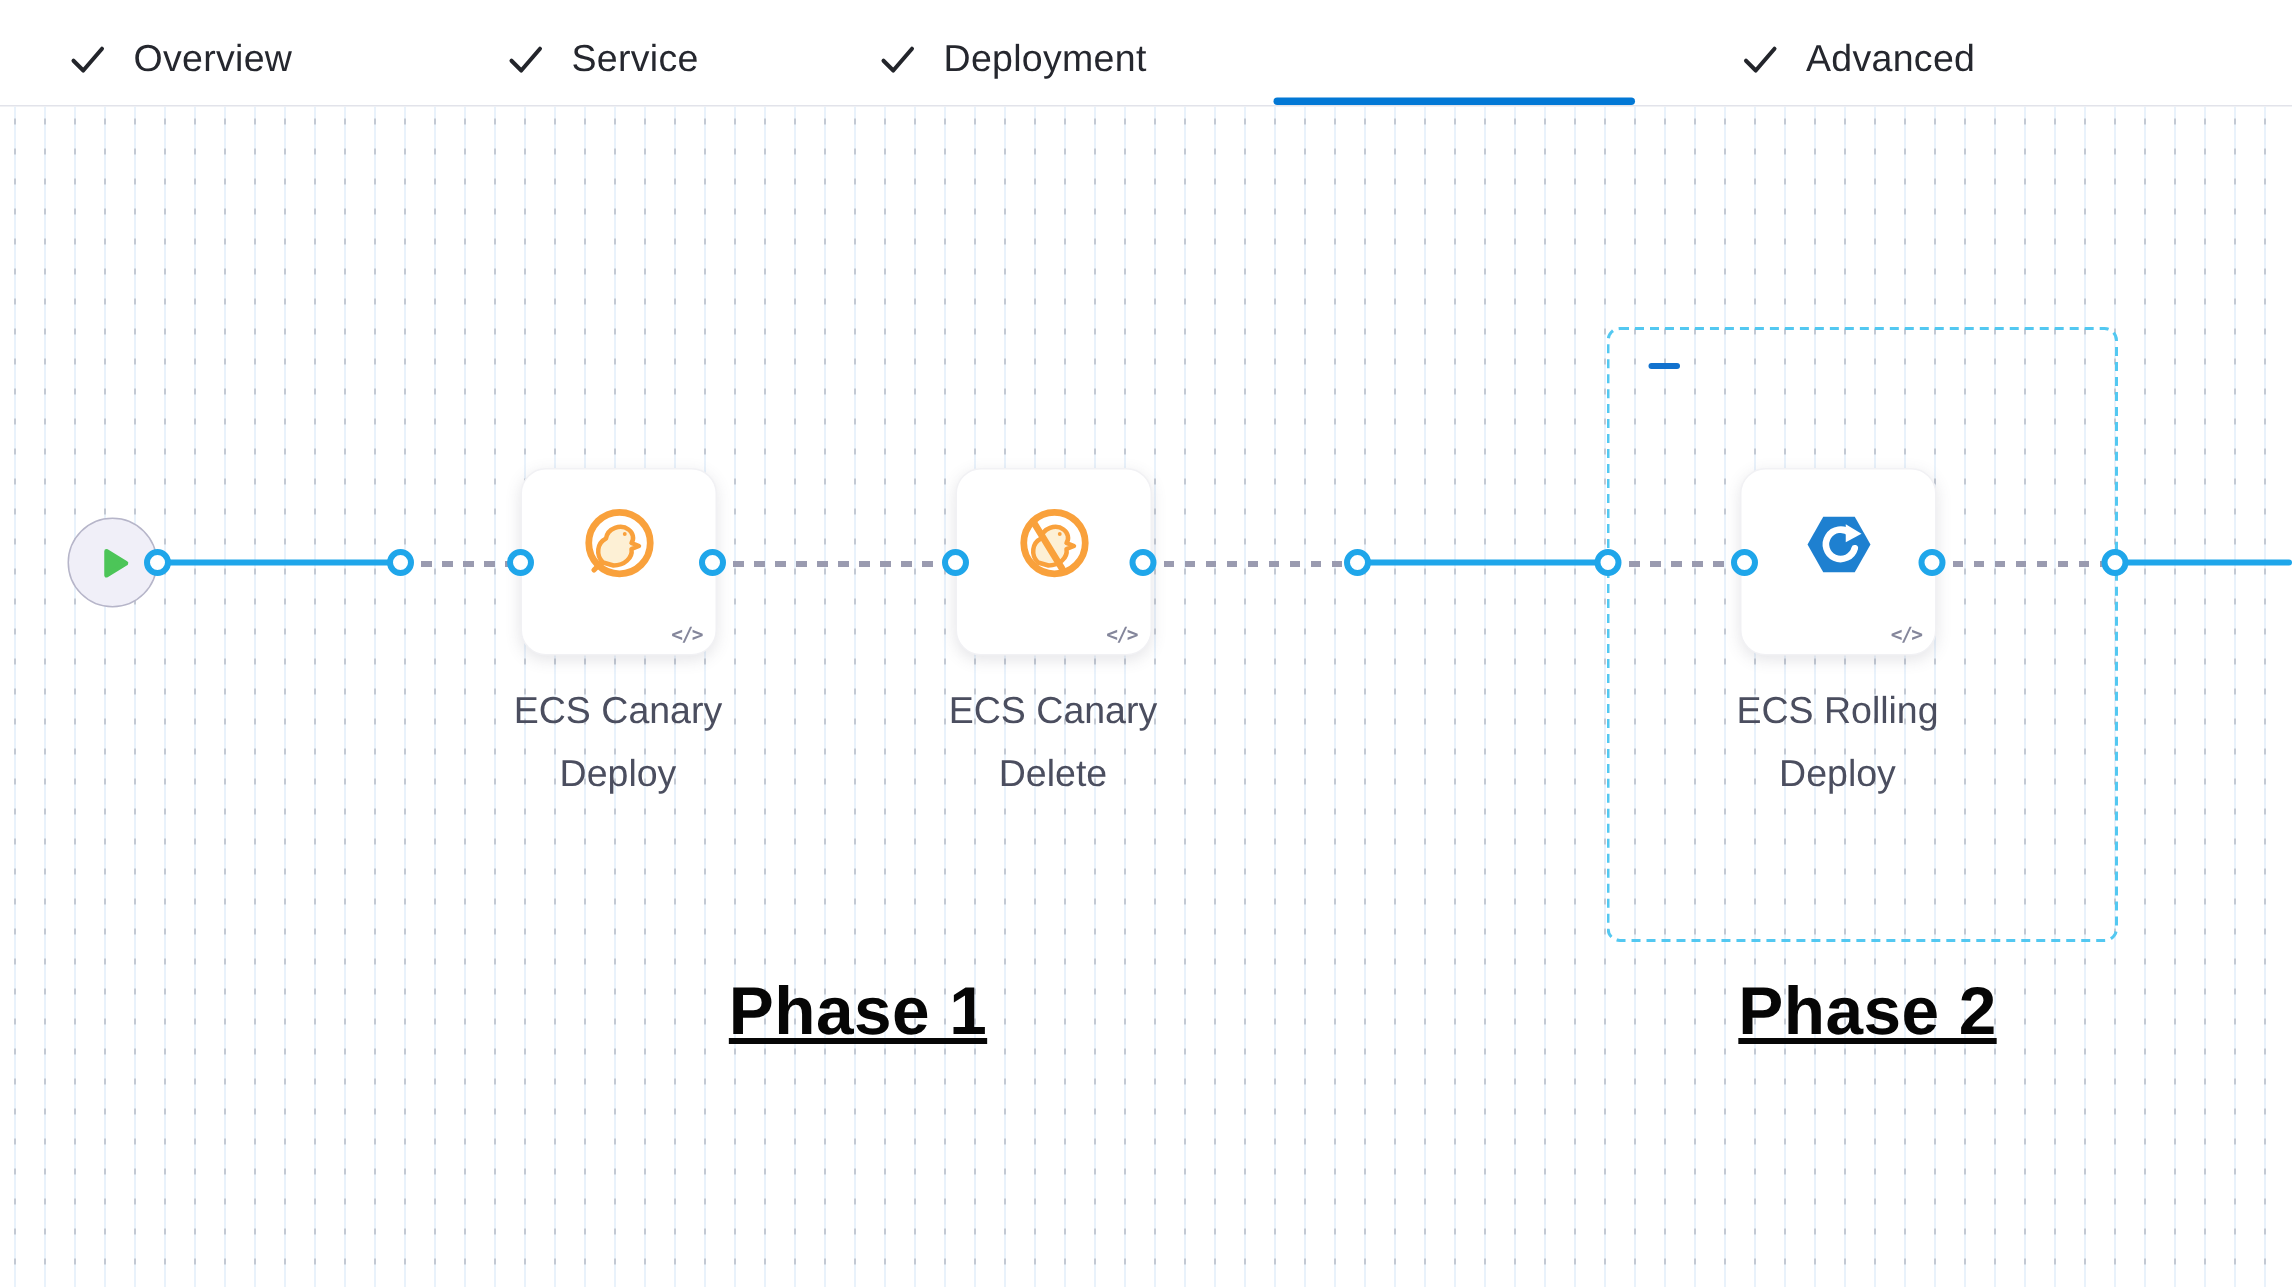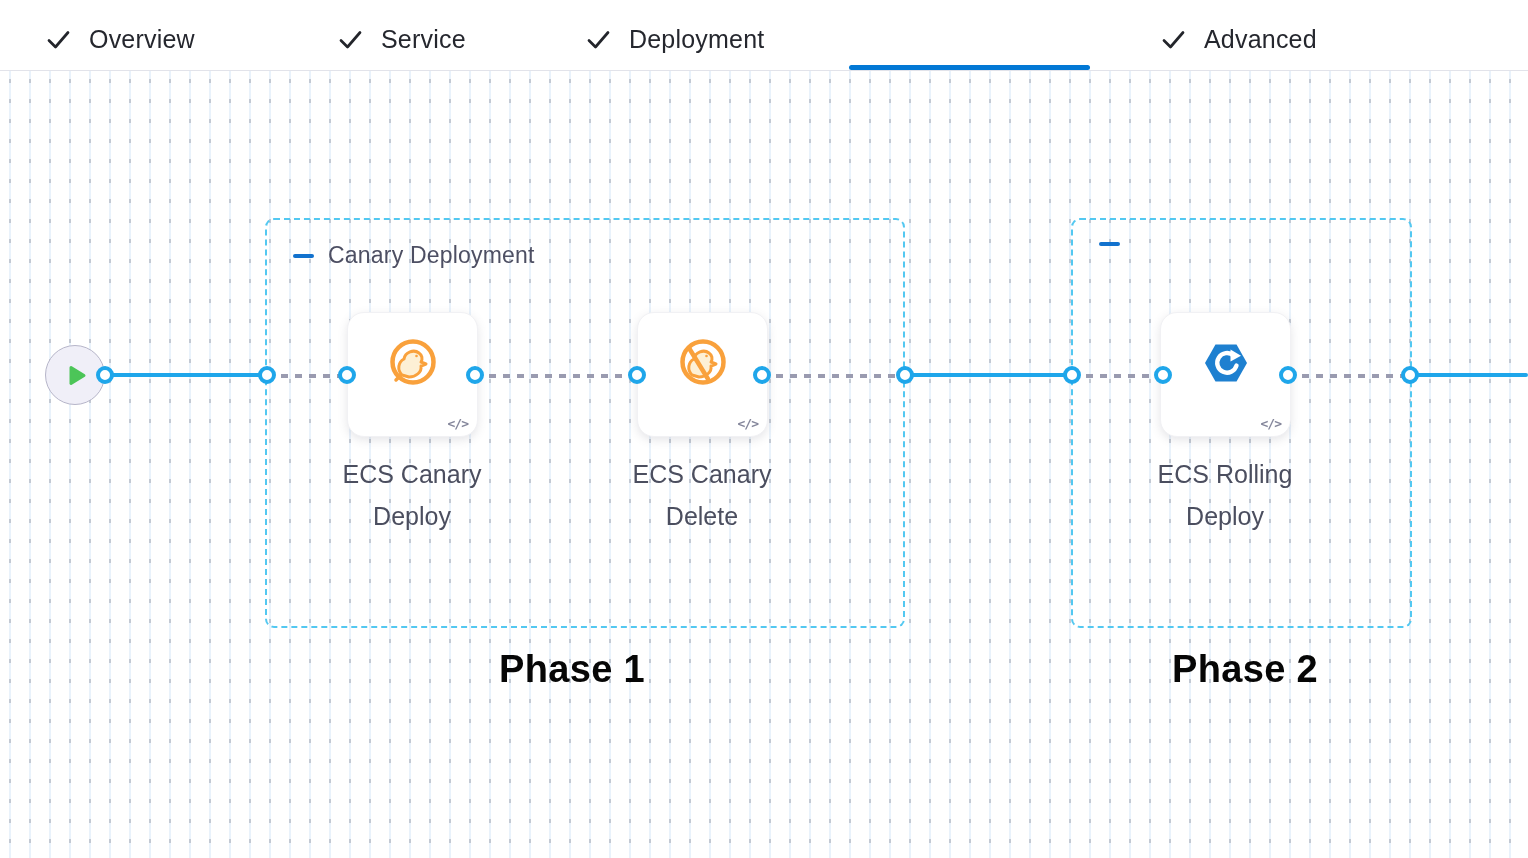--- a/index.html
+++ b/index.html
@@ -46,21 +46,21 @@
                border:1px solid #F1F1F4; border-radius:17px; cursor:pointer;
                box-shadow:0 3px 10px rgba(80,80,100,.15); }
   .step-icon { position:absolute; left:50%; top:24px; transform:translateX(-50%); }
   .code-badge { position:absolute; right:9px; bottom:5px; font-size:13px; font-weight:700;
                 color:#84869B; font-family:"DejaVu Sans Mono", monospace; letter-spacing:-1px; }
 
   .step-label { position:absolute; top:382px; width:190px; text-align:center;
                 font-size:25px; font-weight:500; line-height:42px; color:#4B4E5F; }
 
   .phase-label { position:absolute; top:577px; width:320px; text-align:center;
-                 font-size:38px; font-weight:700; color:#060606; letter-spacing:.3px; }
+                 font-size:45px; font-weight:700; color:#060606; letter-spacing:.3px;text-decoration:underline; }
 </style>
 </head>
 <body>
 
 <header class="tabbar">
 
   <div class="tab" style="left:45px">
     <span class="check-icon">
       <svg width="27" height="27" viewBox="0 0 27 27">
           <polyline points="4,14.5 10.5,21 23,6.5" fill="none" stroke="#23252B" stroke-width="2.7" stroke-linecap="round" stroke-linejoin="round"></polyline>
@@ -112,26 +112,20 @@
   <div class="line-dashed" style="left:1288px; width:122px"></div>
 
   <div class="start-node">
     <span style="display:flex">
       <svg width="25" height="25" viewBox="0 0 25 25">
           <polygon points="8,4.5 21,12.5 8,20.5" fill="#4CC558" stroke="#4CC558" stroke-width="3" stroke-linejoin="round"></polygon>
         </svg>
     </span>
   </div>
 
-  <div class="group" style="left:265px; width:640px">
-    <div class="group-header">
-      <div class="minus-btn" style="background:#1272CE"></div>
-      <span class="group-title">Canary Deployment</span>
-    </div>
-  </div>
 
   <div class="group" style="left:1071px; width:341px">
     <div class="group-header">
       <div class="minus-btn" style="background:#1272CE"></div>
     </div>
   </div>
 
   <div class="step-card" style="left:347px">
     <span class="step-icon">
       <svg width="50" height="50" viewBox="0 0 50 50">

